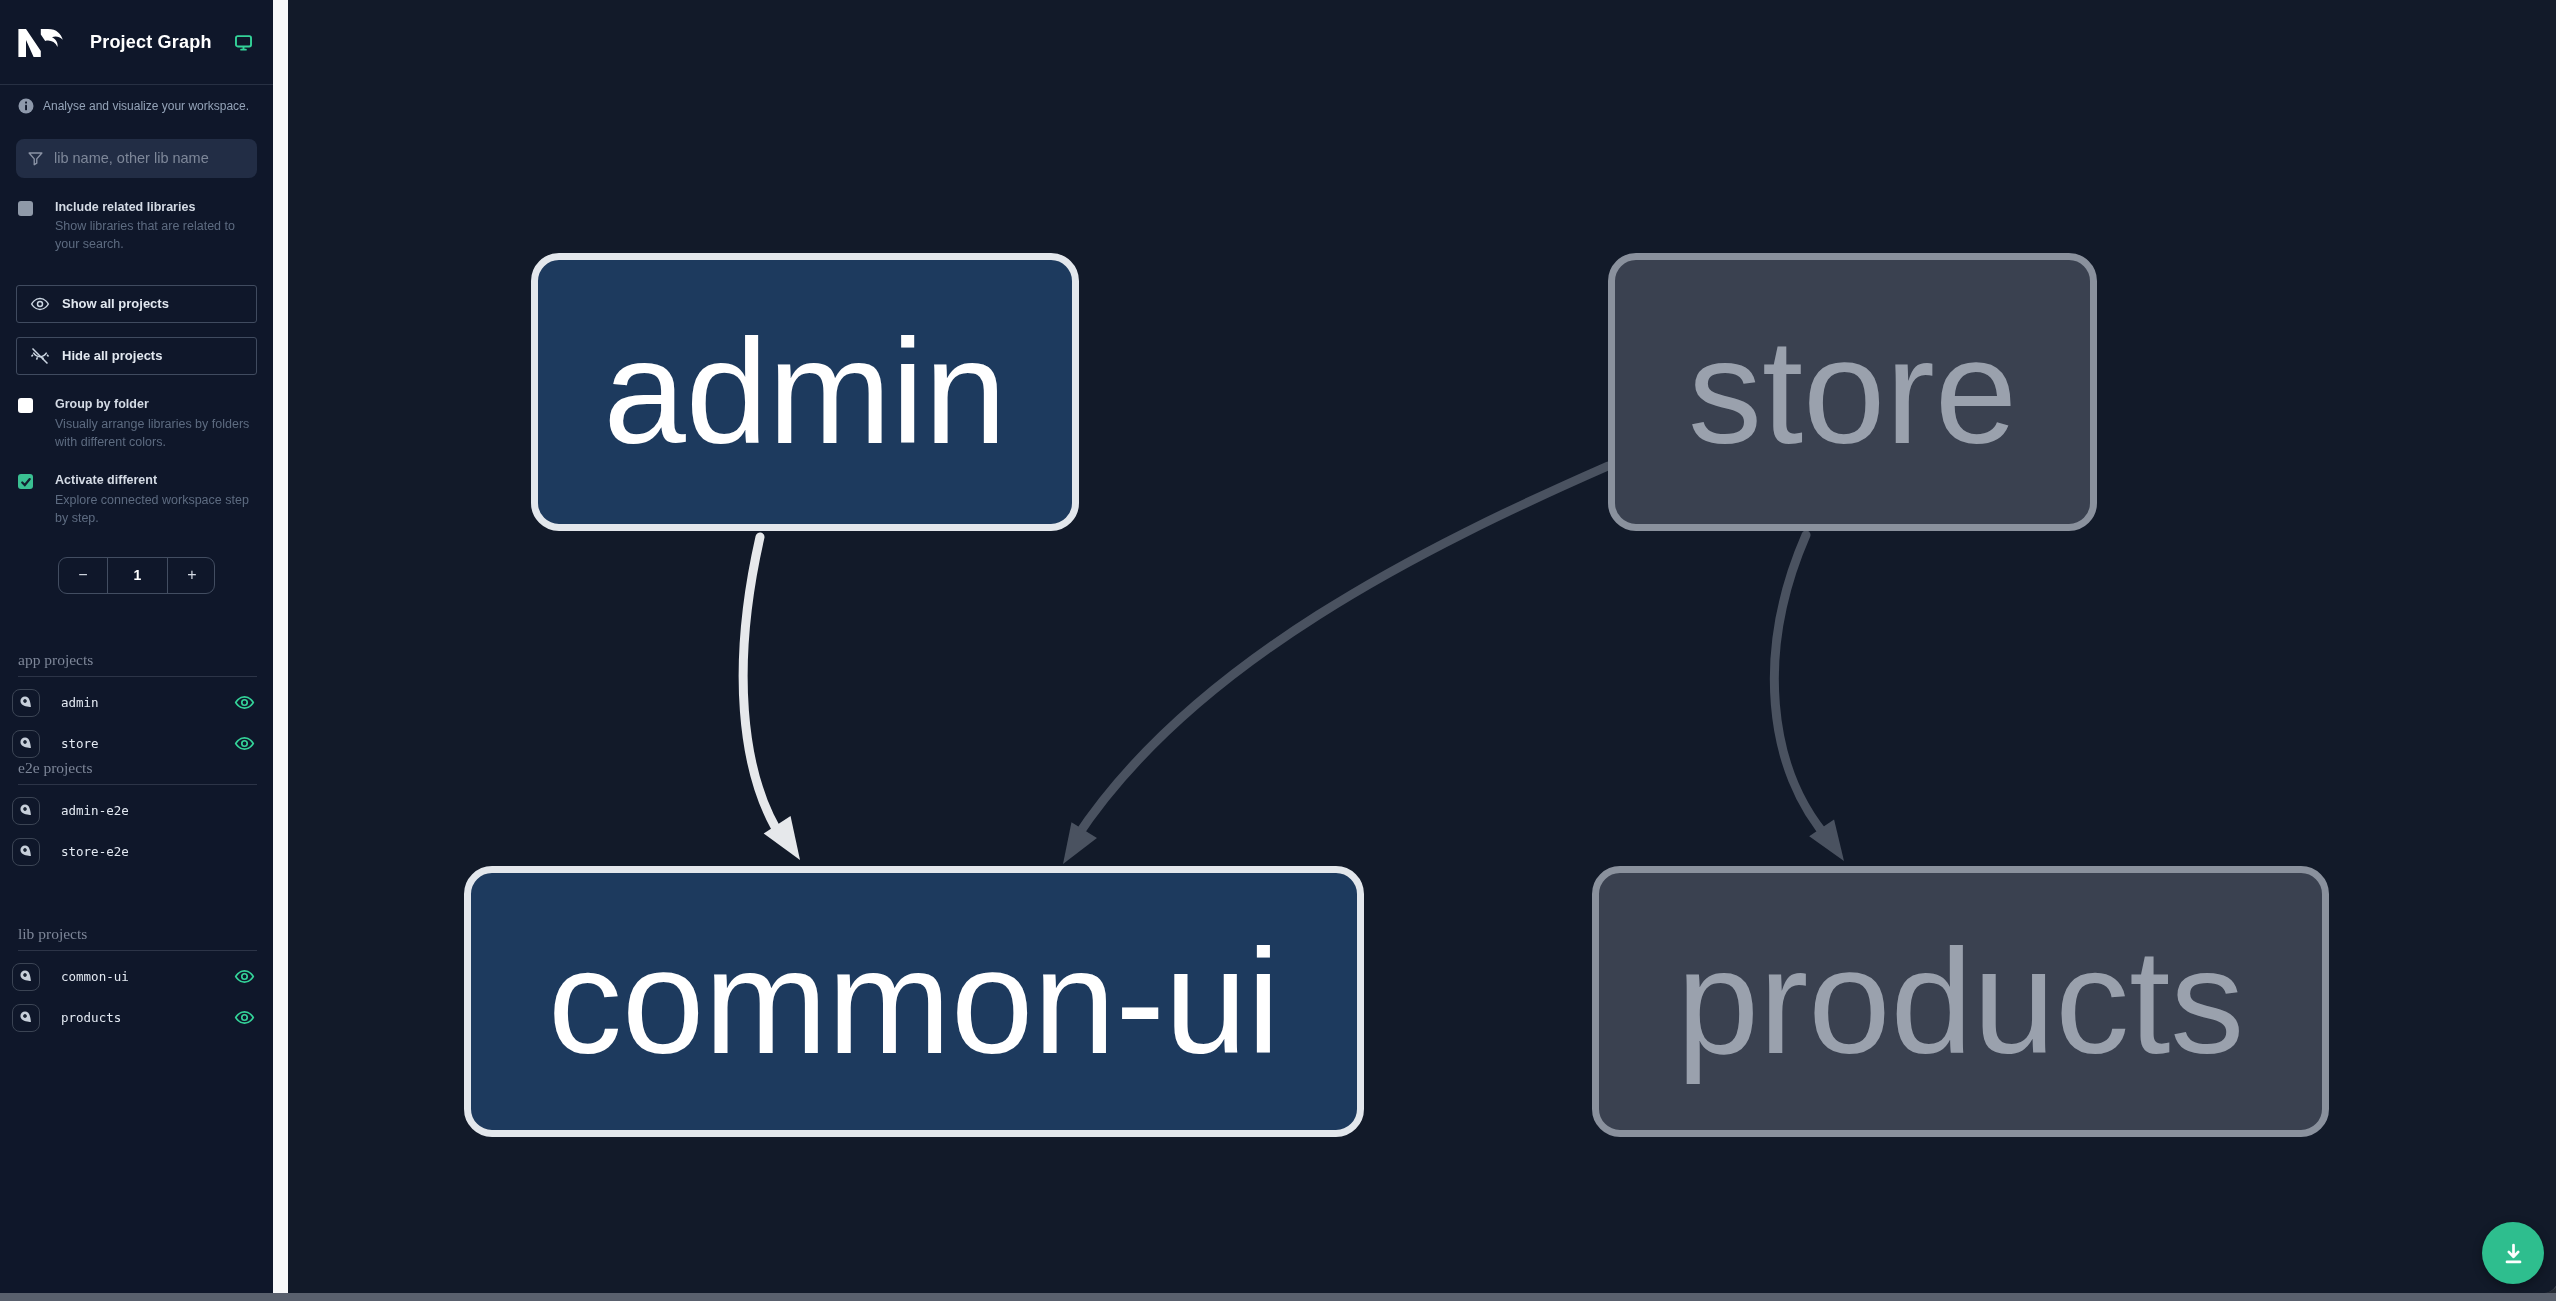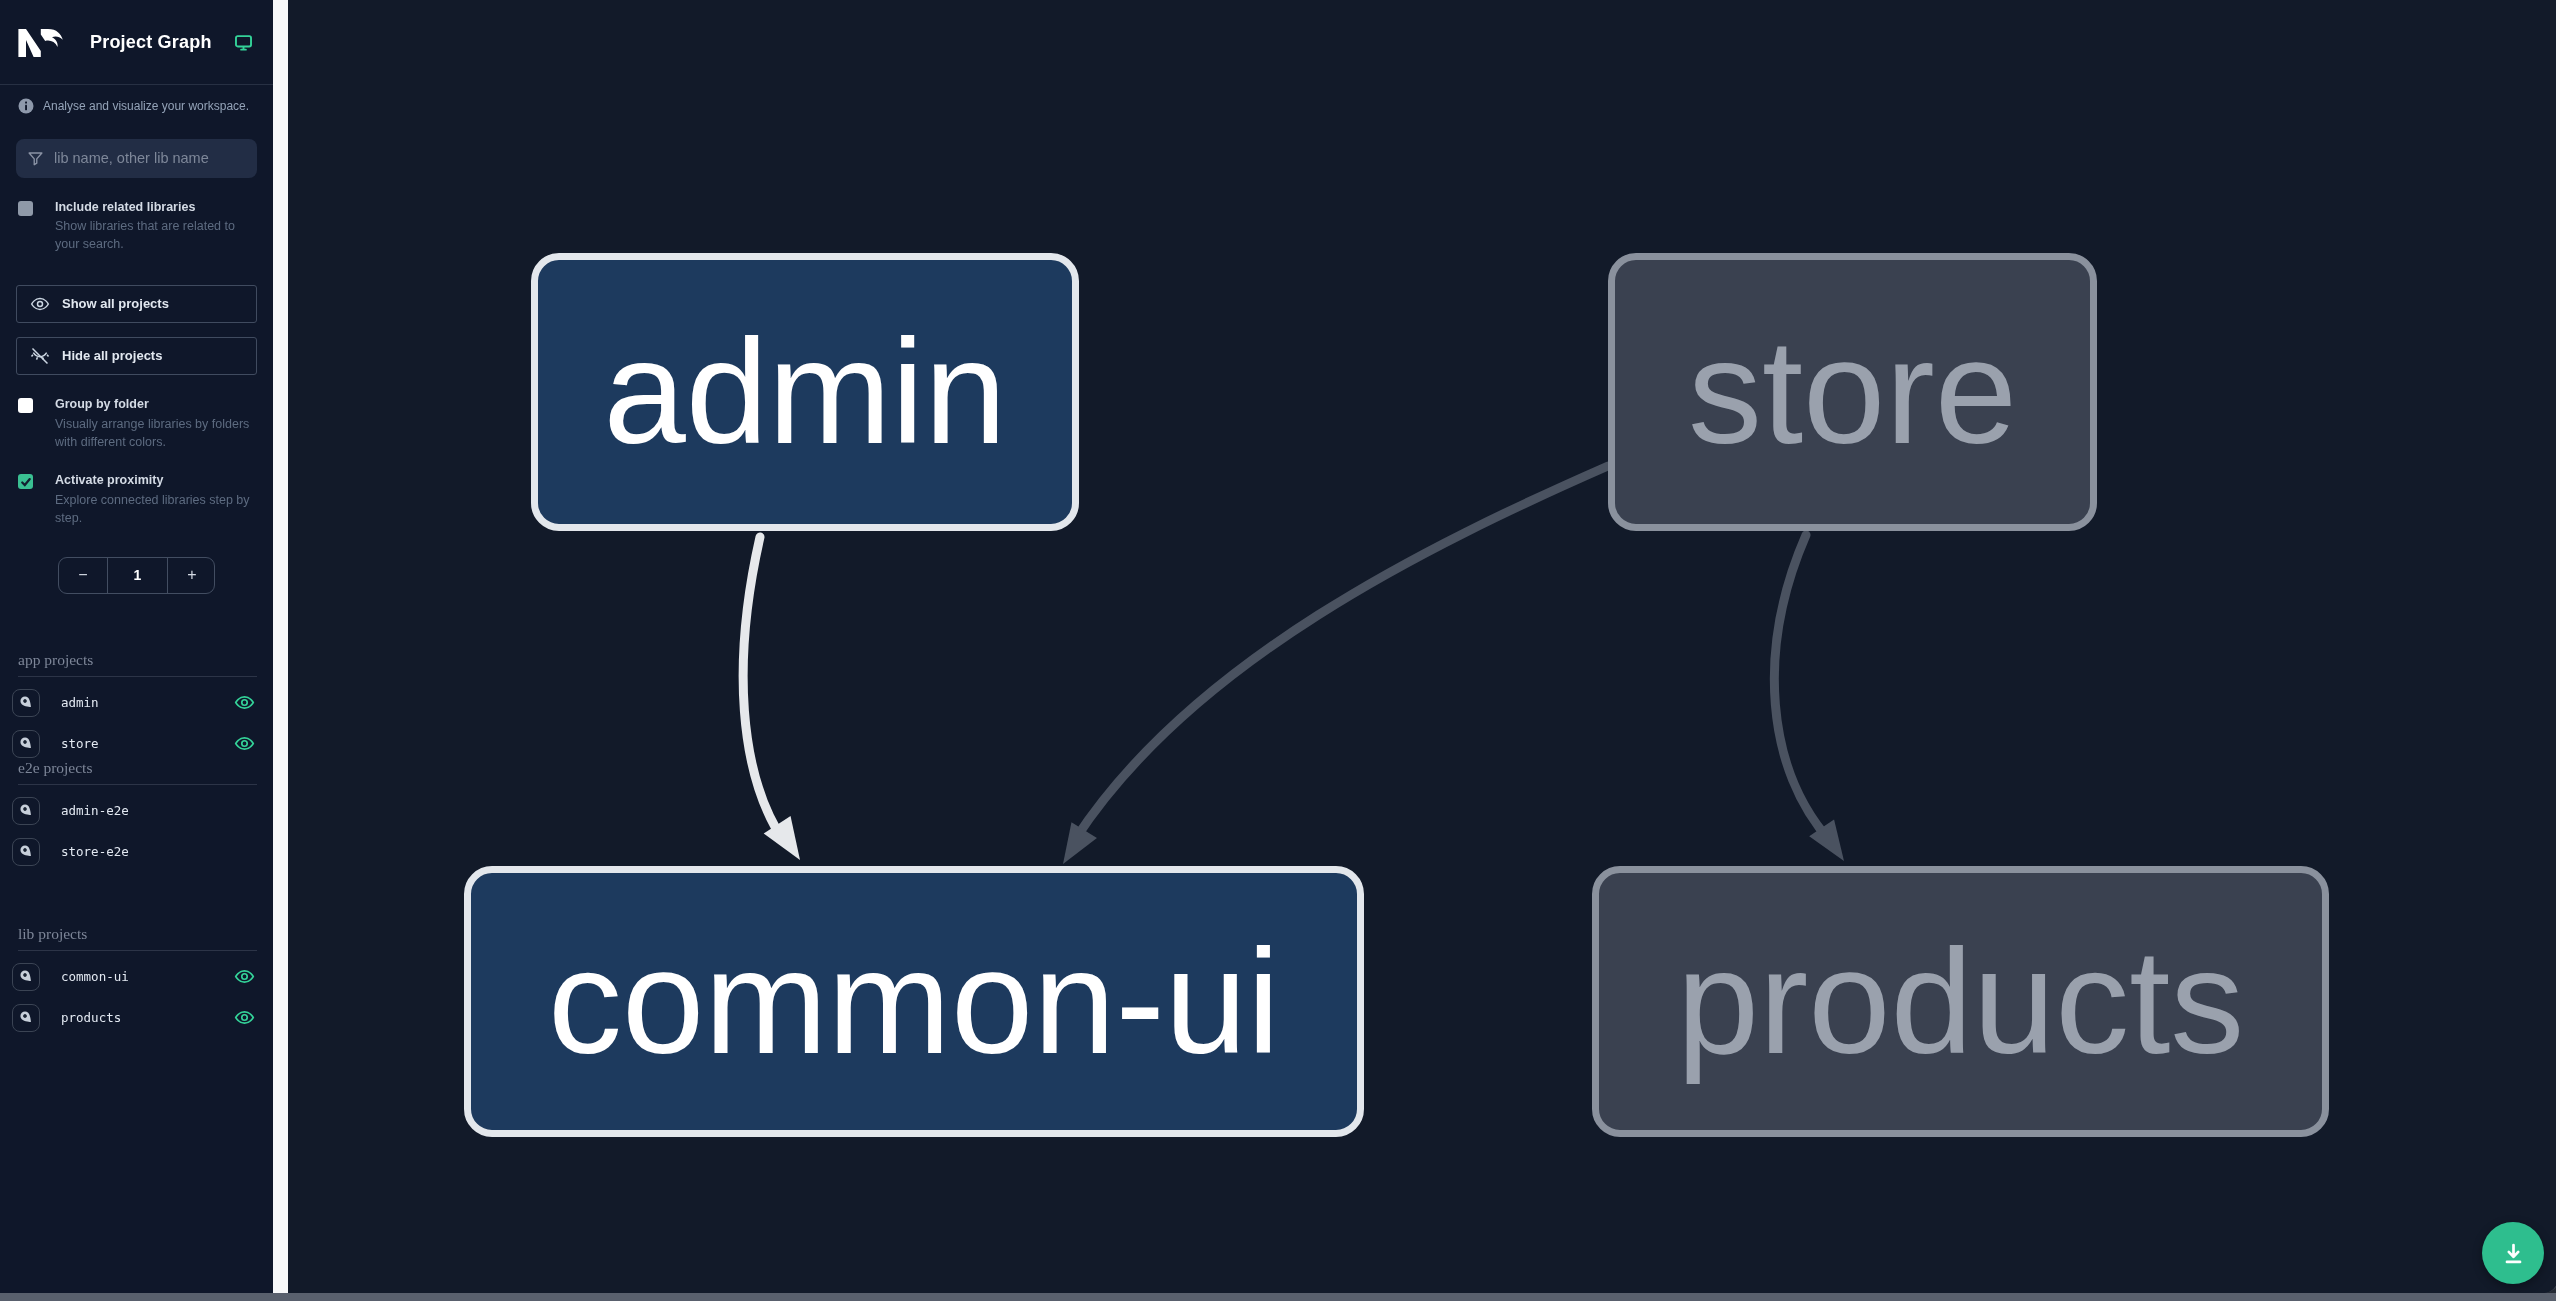--- a/index.html
+++ b/index.html
@@ -169,22 +169,22 @@
       </div>
     </div>
 
     <div class="cb-row">
       <span class="cb cb-checked">
         <svg width="12" height="12" viewBox="0 0 14 14">
           <path d="M2.6 7.6l3 3 5.8-7" stroke="#13202f" stroke-width="2.6" fill="none" stroke-linecap="round"></path>
         </svg>
       </span>
       <div>
-        <div class="cb-label">Activate proximity</div>
-        <div class="cb-desc">Explore connected libraries step by step.</div>
+        <div class="cb-label">Activate different</div>
+        <div class="cb-desc">Explore connected workspace step by step.</div>
       </div>
     </div>
 
     <div class="stepper">
       <button class="step-dec">−</button>
       <div class="step-val">1</div>
       <button class="step-inc">+</button>
     </div>
 
     <div class="section sec-app">

